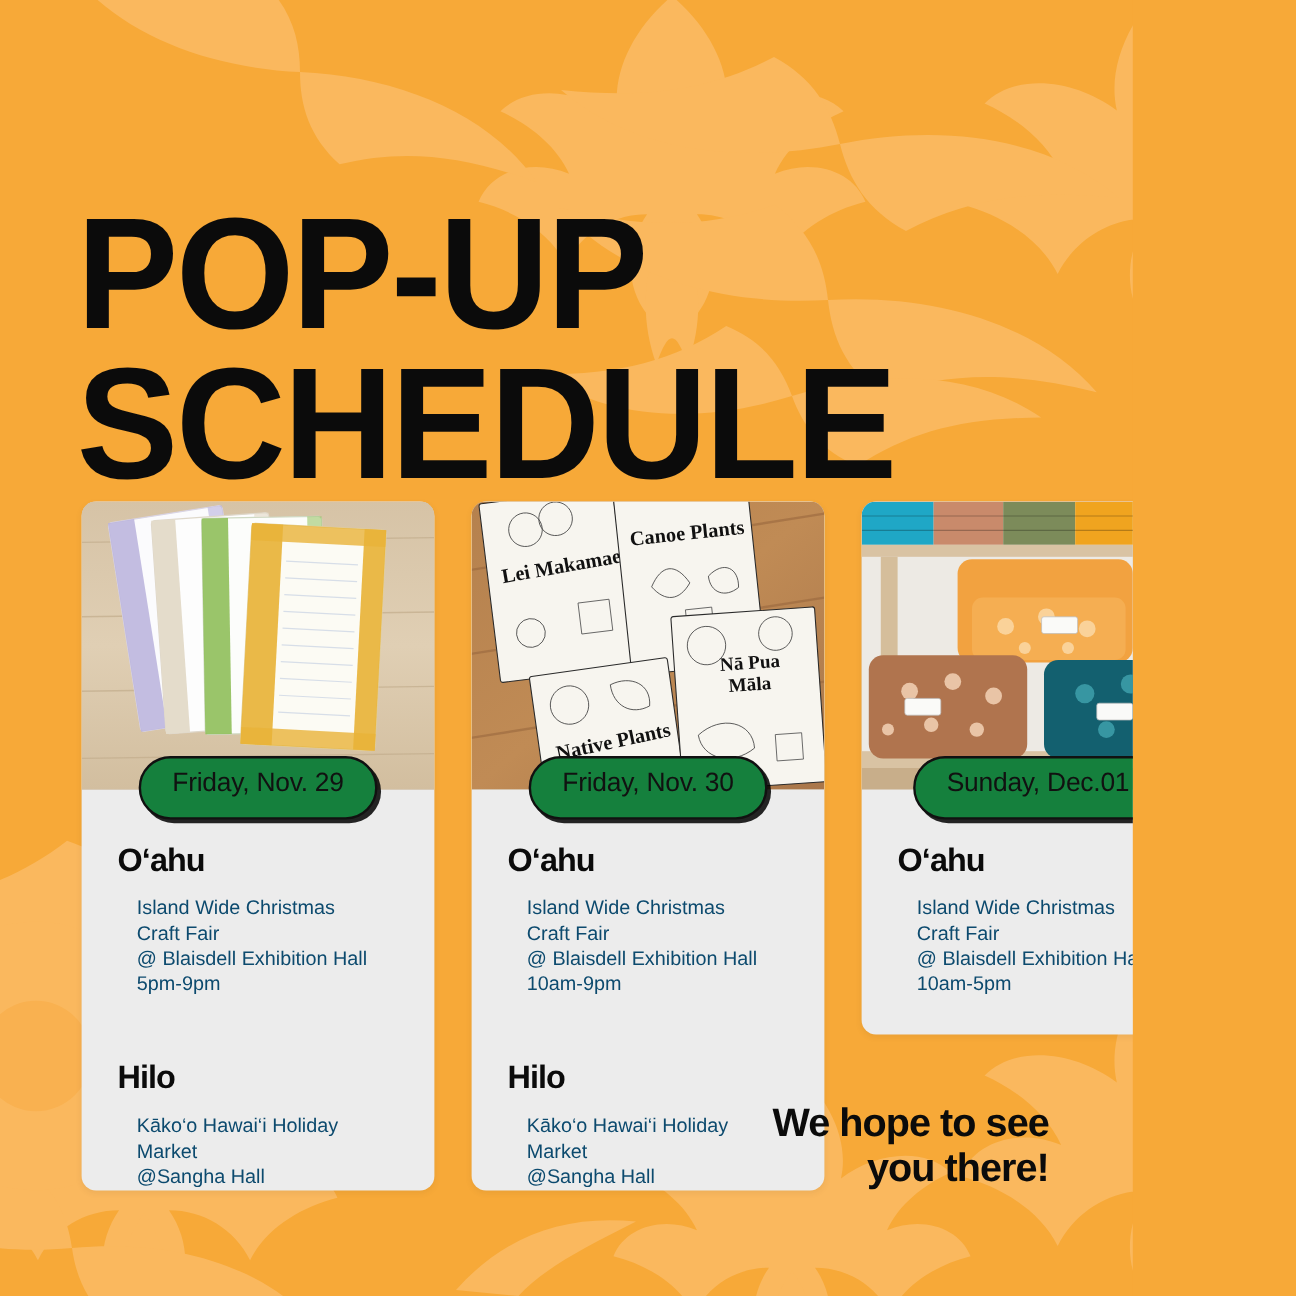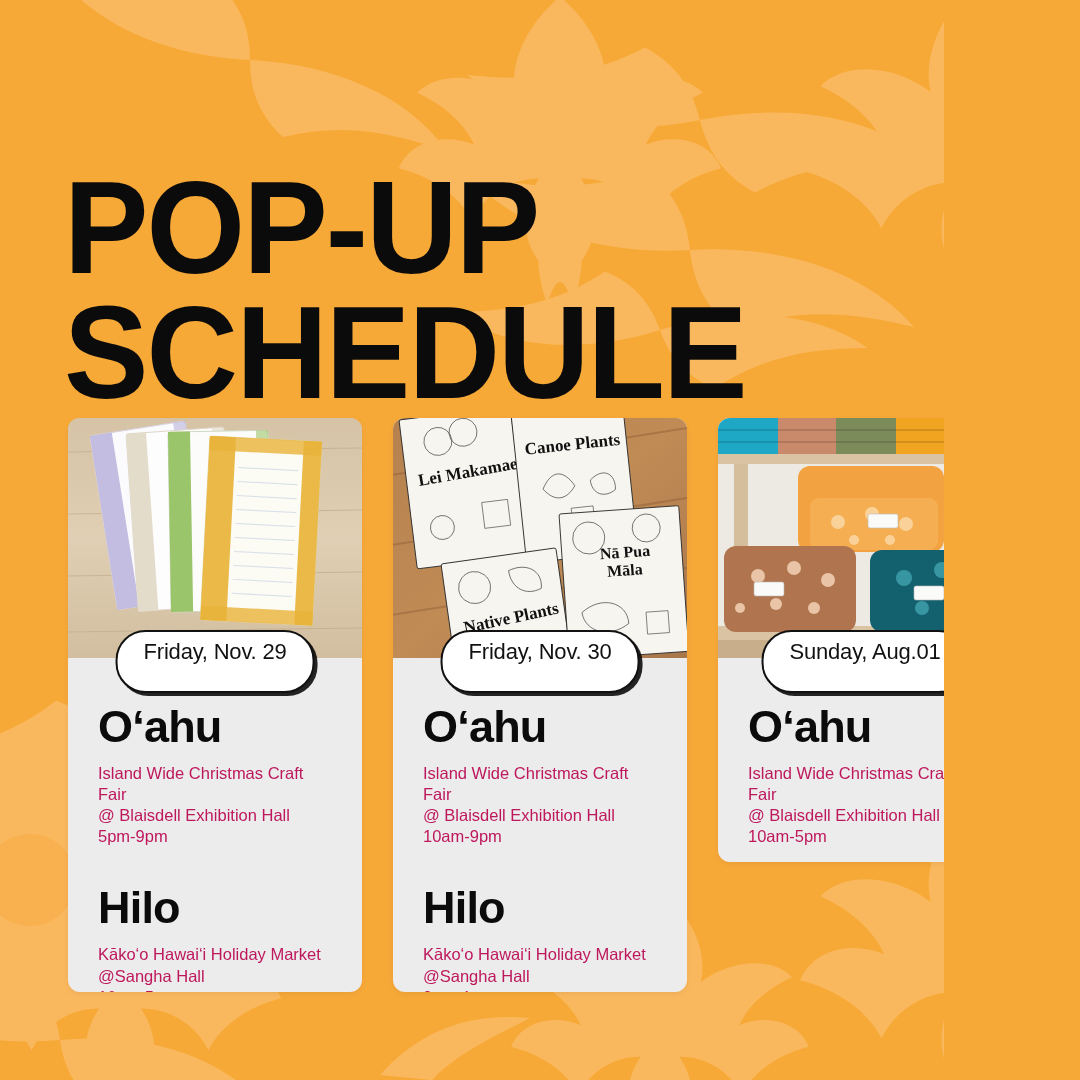--- a/index.html
+++ b/index.html
@@ -62,50 +62,50 @@
 
   .badge-wrap{
     position:relative;
     height:0;
   }
   .badge{
     position:absolute;
     left:50%;
     transform:translateX(-50%);
     top:-28px;
-    background:#ffffff;
+    background:#15803d;
     border:2.5px solid #111;
     border-radius:30px;
     box-shadow:3px 3px 0 rgba(0,0,0,0.85);
-    padding:7px 26px 26px;
+    padding:7px 26px 16px;
     font-size:22px;
     font-weight:500;
     color:#111;
     white-space:nowrap;
     letter-spacing:-0.2px;
   }
 
   .card-body{
     padding:46px 30px 26px 30px;
   }
   .loc{
-    font-size:45px;
+    font-size:27px;
     font-weight:700;
     color:#0B0B0B;
     letter-spacing:-0.8px;
     margin:0 0 14px 0;
     line-height:1;
   }
   .det{
     font-size:16.5px;
     line-height:1.28;
-    color:#be185d;
+    color:#0c4a6e;
     font-weight:400;
     white-space:pre-line;
-    margin:0;
+    margin:16px;
   }
   .block-gap{height:38px;}
 
   
   .closing{
     position:absolute;
     right:70px;top:918px;
     z-index:3;
     text-align:right;
     font-size:33px;
@@ -370,27 +370,29 @@
                 <circle cx="224" cy="152" r="8"></circle>
               <circle cx="262" cy="162" r="8"></circle>
                 <circle cx="204" cy="190" r="7"></circle>
               <circle cx="246" cy="192" r="7"></circle>
             </g>
             <rect x="196" y="168" width="30" height="14" rx="2" fill="#FAFAF8" stroke="#BBB" stroke-width="0.6"></rect>
           </g>
         </svg>
       </div>
       <div class="badge-wrap">
-        <div class="badge">Sunday, Aug.01</div>
+        <div class="badge">Sunday, Dec.01</div>
       </div>
       <div class="card-body">
         <div class="loc">O‘ahu</div>
         <p class="det">Island Wide Christmas Craft Fair
 @ Blaisdell Exhibition Hall
 10am-5pm</p>
       </div>
     </div>
 
   </div>
 
+  <div class="closing">We hope to see
+you there!</div>
 
 
 </div>
 
 </body></html>

